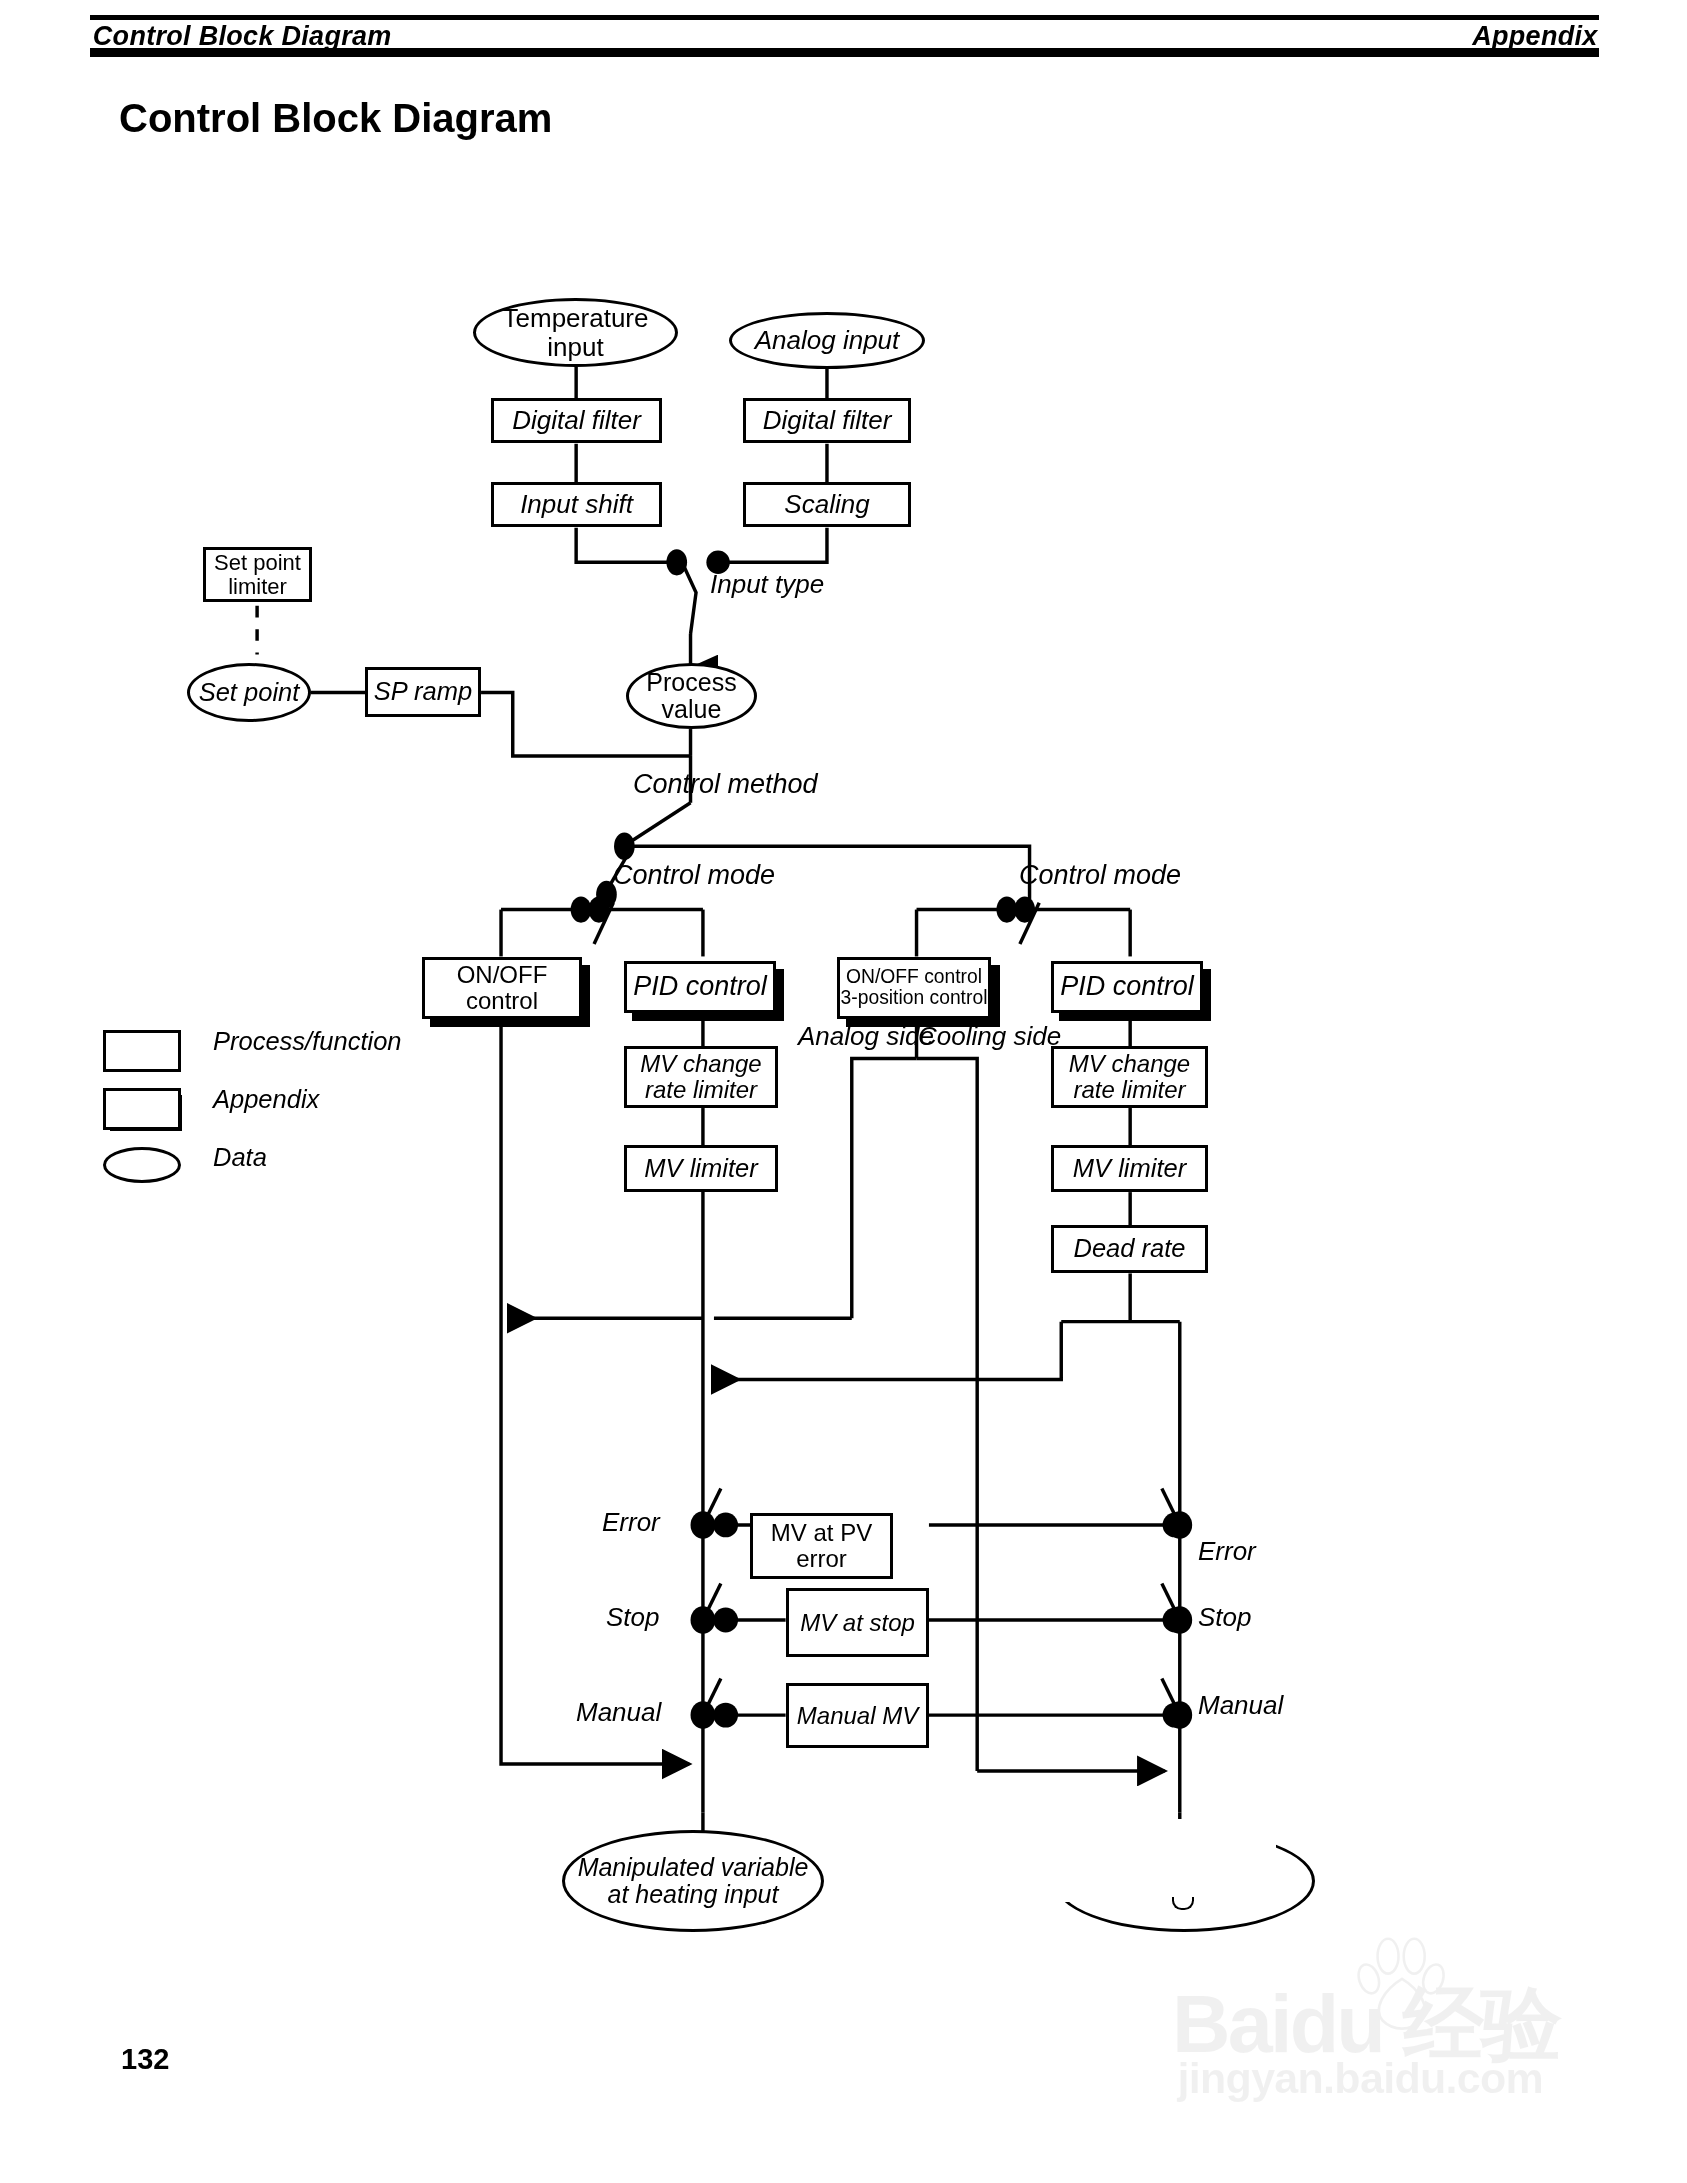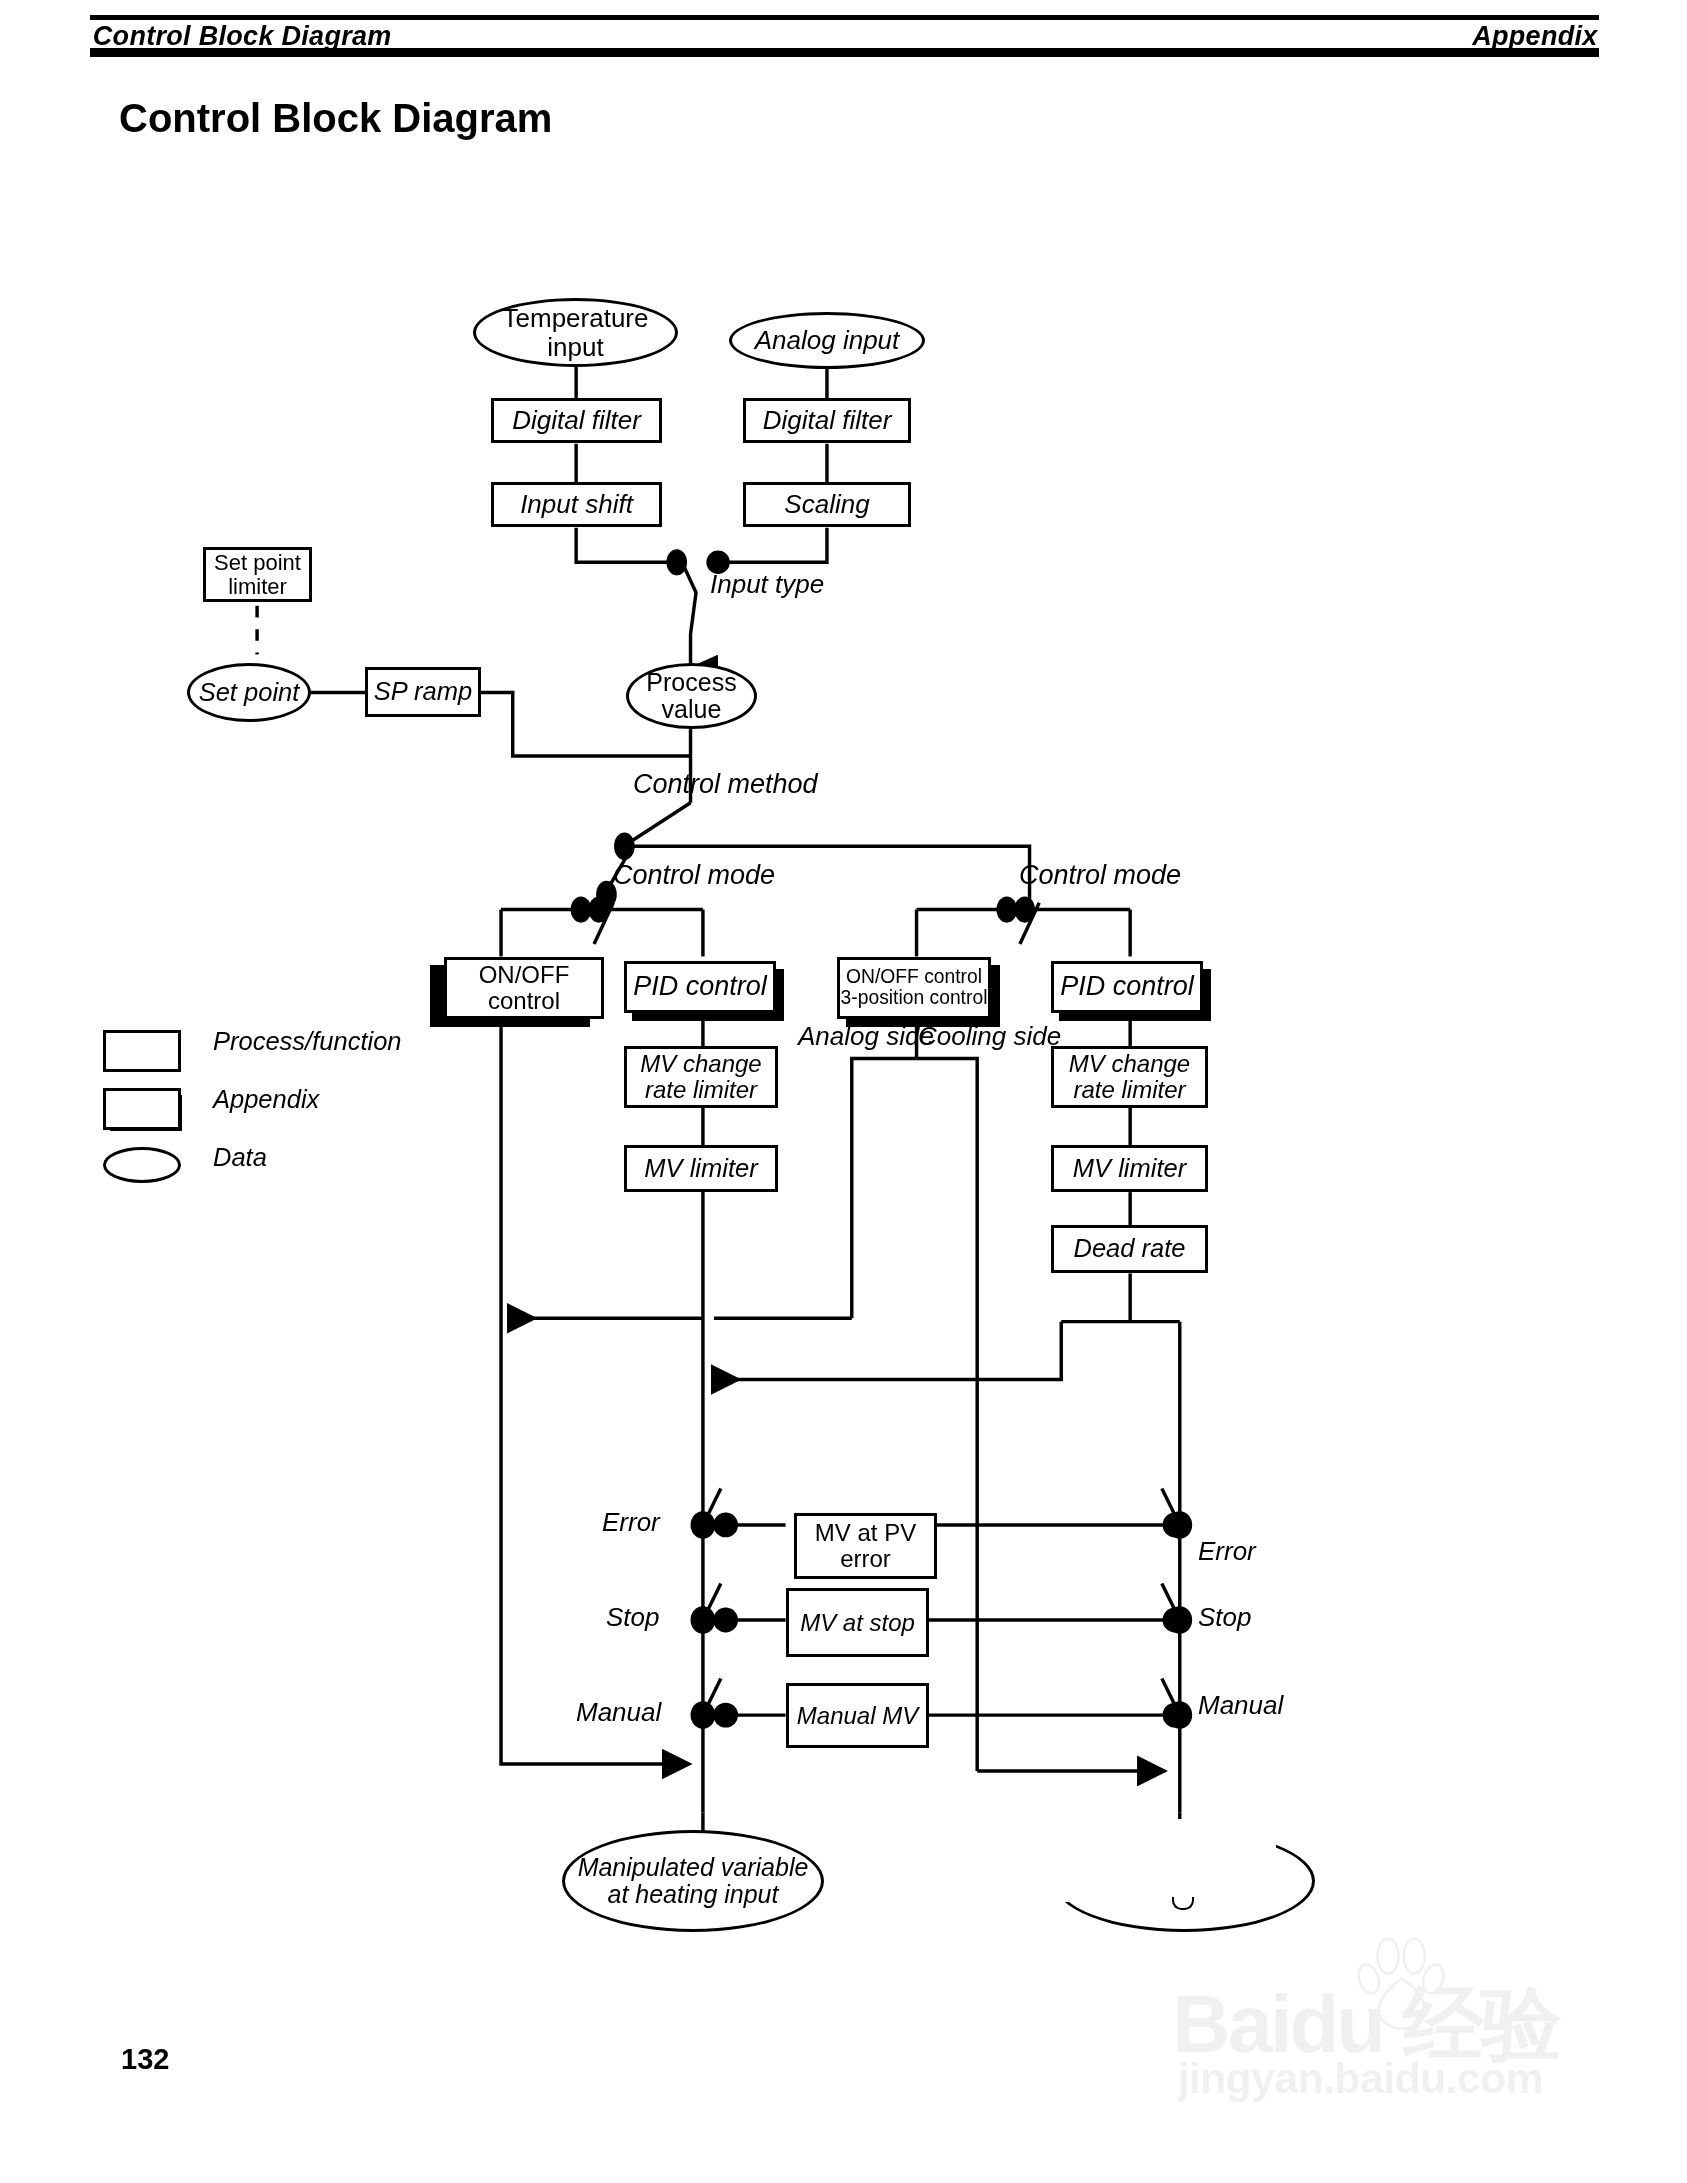--- a/index.html
+++ b/index.html
@@ -231,21 +231,21 @@
   <div class="node proc" style="left:365px;top:667px;width:116px;height:50px;font-size:25.5px;">SP ramp</div>
 
   <div class="node data up" style="left:626px;top:663px;width:131px;height:66px;font-size:25px;">Process value</div>
 
   <div class="lbl" style="left:633px;top:770px;font-size:27px;">Control method</div>
 
   <div class="lbl" style="left:613px;top:861px;font-size:27px;">Control mode</div>
   <div class="lbl" style="left:1019px;top:861px;font-size:27px;">Control mode</div>
 
   <div class="shadow" style="left:430px;top:965px;width:160px;height:62px;"></div>
-  <div class="node ctrl up" style="left:422px;top:957px;width:160px;height:62px;font-size:24px;margin-left:22px;">ON/OFF control</div>
+  <div class="node ctrl up" style="left:422px;top:957px;width:160px;height:62px;font-size:24px;">ON/OFF control</div>
 
   <div class="shadow" style="left:632px;top:969px;width:152px;height:52px;"></div>
   <div class="node ctrl" style="left:624px;top:961px;width:152px;height:52px;font-size:27px;">PID control</div>
 
   <div class="shadow" style="left:846px;top:965px;width:154px;height:62px;"></div>
   <div class="node ctrl up" style="left:837px;top:957px;width:154px;height:62px;font-size:19.3px;">ON/OFF control 3-position control</div>
 
   <div class="shadow" style="left:1059px;top:969px;width:152px;height:52px;"></div>
   <div class="node ctrl" style="left:1051px;top:961px;width:152px;height:52px;font-size:27px;">PID control</div>
 
@@ -260,21 +260,21 @@
   <div class="node proc" style="left:1051px;top:1225px;width:157px;height:48px;font-size:25.5px;">Dead rate</div>
 
   <div class="lbl" style="left:602px;top:1509px;font-size:26px;">Error</div>
   <div class="lbl" style="left:606px;top:1604px;font-size:26px;">Stop</div>
   <div class="lbl" style="left:576px;top:1699px;font-size:26px;">Manual</div>
 
   <div class="lbl" style="left:1198px;top:1538px;font-size:26px;">Error</div>
   <div class="lbl" style="left:1198px;top:1604px;font-size:26px;">Stop</div>
   <div class="lbl" style="left:1198px;top:1692px;font-size:26px;">Manual</div>
 
-  <div class="node proc up" style="left:794px;top:1493px;width:143px;height:66px;font-size:24px;">MV at PV error</div>
+  <div class="node proc up" style="left:750px;top:1493px;width:143px;height:66px;font-size:24px;">MV at PV error</div>
   <div class="node proc" style="left:786px;top:1588px;width:143px;height:69px;font-size:24px;">MV at stop</div>
   <div class="node proc" style="left:786px;top:1683px;width:143px;height:65px;font-size:24px;">Manual MV</div>
 
   <div class="node data" style="left:562px;top:1830px;width:262px;height:102px;font-size:25px;">Manipulated variable at heating input</div>
 
   <div class="node data" style="left:1053px;top:1830px;width:262px;height:102px;font-size:25px;"></div>
   <div style="position:absolute;left:1042px;top:1819px;width:234px;height:83px;background:#fff;z-index:6;"></div>
   <div style="position:absolute;left:1172px;top:1897px;width:18px;height:11px;border-bottom:2.8px solid #000;
               border-left:2.8px solid #000;border-right:2.8px solid #000;border-radius:0 0 9.6px 9.6px;z-index:7;"></div>
 

